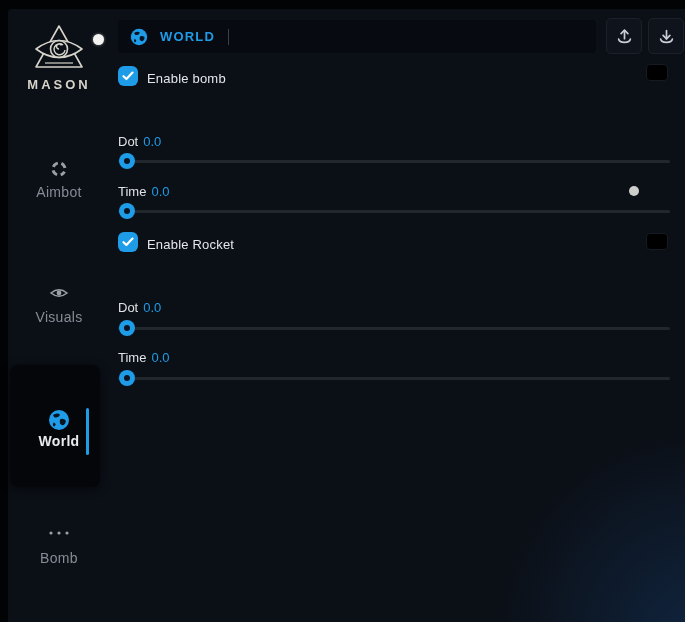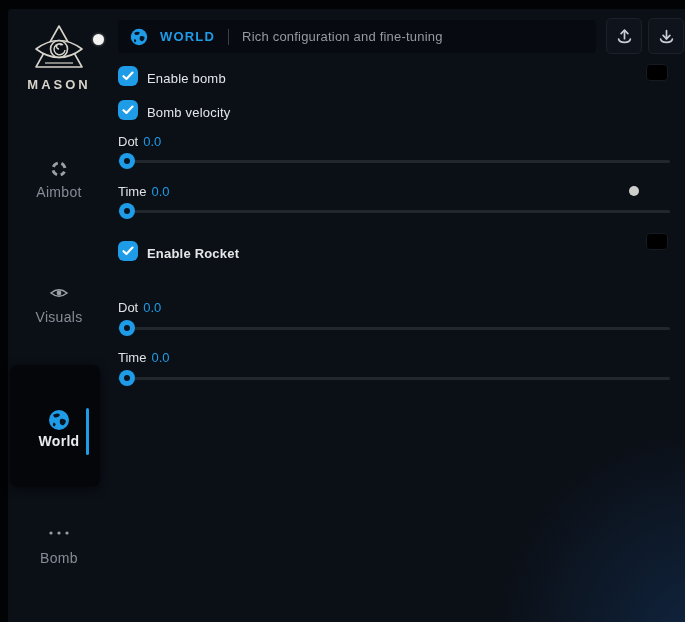--- a/index.html
+++ b/index.html
@@ -66,21 +66,21 @@
     background:#0f141c; border:1px solid #1b212b; border-radius:5px;
     display:flex; align-items:center; justify-content:center; cursor:pointer;
   }
   .btn-upload { left:488px; }
   .btn-download { left:530px; }
 
   
   .check-row { position:absolute; left:0; height:20px; display:flex; align-items:flex-end; }
   .row-enable-bomb    { top:57px; }
   .row-bomb-velocity  { top:91px; }
-  .row-enable-rocket  { top:232px;font-weight:bold; }
+  .row-enable-rocket  { top:223px; }
   .row-rocket-velocity{ top:257px; }
   .checkbox {
     width:20px; height:20px; border-radius:6px; background:#1e9ce8;
     display:flex; align-items:center; justify-content:center; cursor:pointer;
     flex:0 0 auto;
   }
   .check-label { margin-left:9px; font-size:13px; color:#e4e7ea; letter-spacing:.2px; }
   .color-swatch {
     position:absolute; width:22px; height:17px; left:528px;
     border-radius:4px; border:1px solid #161a22; cursor:pointer;
@@ -191,21 +191,20 @@
       <span class="header-globe">
         <svg width="18" height="18" viewBox="0 0 22 22">
           <circle cx="11" cy="11" r="10" fill="#1e9ce8"></circle>
           <path d="M5 6 q3.5 -2.5 6.5 -1 q1 1.5 -1 2.8 q-2.5 1.4 -4.3 .4 Z
                    M12.5 10 q3.5 -.6 5.3 1.4 q.4 2.8 -2 4.6 q-2.6 .6 -3.8 -1.6 q-.8 -2.6 .5 -4.4 Z
                    M5.5 13.5 q1.8 .2 2.2 2 q-.4 1.8 -2 2 q-1.6 -1.4 -.2 -4 Z" fill="#0a1420"></path>
         </svg>
       </span>
       <span class="tab-title">WORLD</span>
       <span class="header-divider"></span>
-      <span class="header-subtitle">Rich configuration and fine-tuning</span>
     </div>
 
     <div class="icon-btn btn-upload">
       <svg width="17" height="17" viewBox="0 0 16 16" fill="none" stroke="#c9ced5" stroke-width="1.6" stroke-linecap="round" stroke-linejoin="round">
         <path d="M8 10 V2.5"></path>
           <path d="M4.8 5.2 L8 2 L11.2 5.2"></path>
         <path d="M2.5 10.5 Q3 13.5 8 13.5 Q13 13.5 13.5 10.5"></path>
       </svg>
     </div>
     <div class="icon-btn btn-download">
@@ -219,28 +218,20 @@
     <div class="check-row row-enable-bomb">
       <span class="checkbox">
         <svg width="12" height="10" viewBox="0 0 12 10" fill="none" stroke="#ffffff" stroke-width="2.2" stroke-linecap="round" stroke-linejoin="round">
           <path d="M1.5 5.2 L4.4 8 L10.5 1.6"></path>
         </svg>
       </span>
       <span class="check-label">Enable bomb</span>
     </div>
     <div class="color-swatch swatch-bomb" style="background: rgb(0, 0, 0);"></div>
 
-    <div class="check-row row-bomb-velocity">
-      <span class="checkbox">
-        <svg width="12" height="10" viewBox="0 0 12 10" fill="none" stroke="#ffffff" stroke-width="2.2" stroke-linecap="round" stroke-linejoin="round">
-          <path d="M1.5 5.2 L4.4 8 L10.5 1.6"></path>
-        </svg>
-      </span>
-      <span class="check-label">Bomb velocity</span>
-    </div>
 
     <div class="slider-label lbl-dot1">
       <span class="lbl">Dot</span><span class="val">0.0</span>
     </div>
     <div class="slider sld-dot1">
       <span class="track"></span>
       <span class="thumb"></span>
     </div>
 
     <div class="slider-label lbl-time1">

